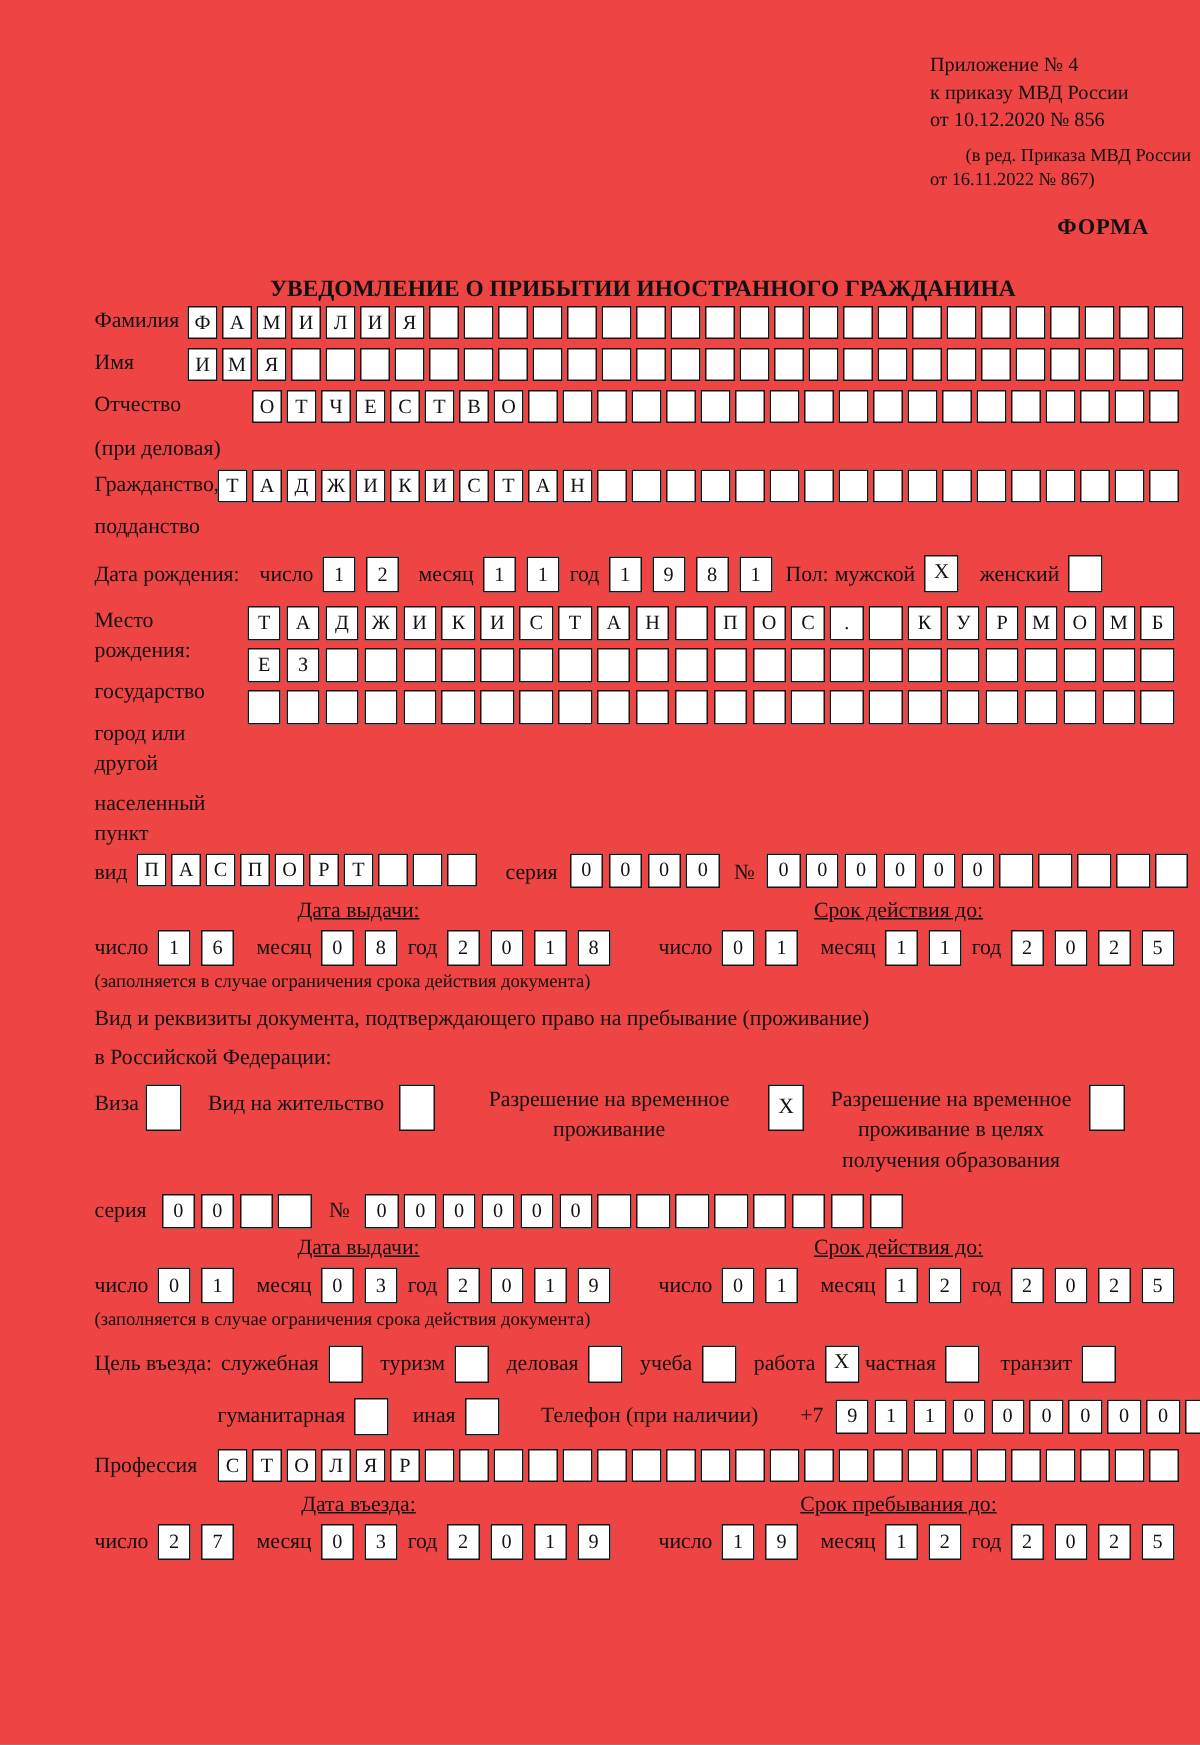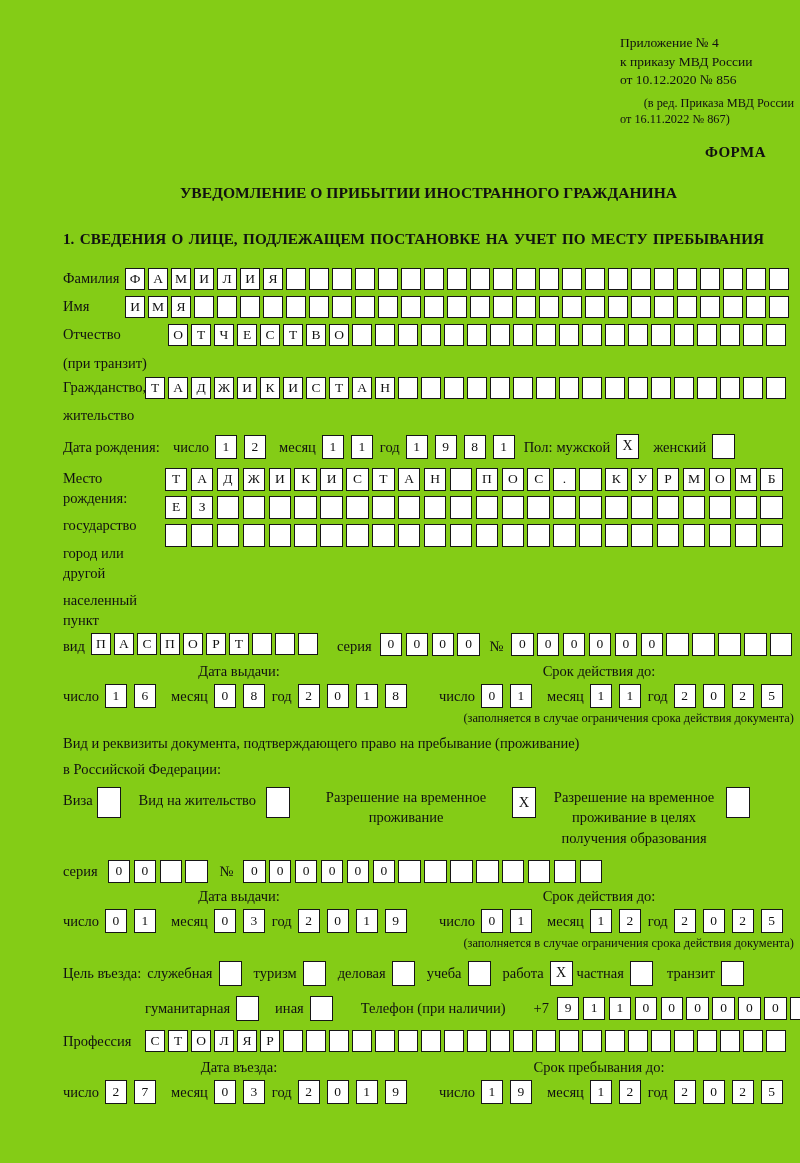--- a/index.html
+++ b/index.html
@@ -1,18 +1,18 @@
 <!DOCTYPE html>
 <html><head>
 <meta charset="utf-8">
 <style>
   html,body { margin:0; padding:0; background:#888; }
   .page {
     width:800px; height:1163px; box-sizing:border-box; margin:0 auto;
-    background:#84cc16; color:#111;
+    background:#ef4444; color:#111;
     font-family:"Liberation Serif","DejaVu Serif",serif;
     padding:34px 6px 0 63px; overflow:hidden; position:relative;
   }
   .hdr { margin-left:557px; font-size:13.5px; line-height:1.38; }
   .hdr-sub { font-size:12.3px; line-height:1.35; }
   .hdr-sub.first { margin-top:5px;text-align:right; }
   .forma { text-align:right; padding-right:28px; font-weight:bold; font-size:15px; margin-top:16px; letter-spacing:0.5px; }
   .title { text-align:center; font-weight:bold; font-size:15.6px; margin-top:20px; line-height:1.5; }
   .uline { display:inline-block; width:56px; border-bottom:2.2px solid #222; margin-left:12px; height:13px; }
   .sec { margin-top:26px; margin-bottom:20px; font-weight:bold; font-size:15.2px; word-spacing:1.6px; }
@@ -23,23 +23,23 @@
   .cb { display:inline-block; box-sizing:border-box; border:1.6px solid #161616; background:#fff;
         text-align:center; vertical-align:top; font-size:13.5px; }
   .cb.sm { width:20px; height:22px; margin-right:3px; line-height:19px; }
   .cb.lg { width:22.4px; height:23px; margin-right:3.5px; line-height:20px; }
   .cb.dt { width:22px; height:24px; margin-right:7px; line-height:21px; }
   .cb.chk { width:24px; height:31px; margin-right:0; line-height:28px; font-size:14.5px; }
   .cb.chk2 { width:23px; height:25px; margin-right:0; line-height:22px; font-size:14px; }
   .center-b { text-align:center; font-weight:bold; font-size:14.6px; margin:4px 20px 7px 0; }
   .dates { display:flex; margin-top:2px; }
   .dcol {}
-  .dhead { text-align:center; font-size:14.5px; margin-bottom:3px; }
+  .dhead { text-align:center; font-size:14.5px; margin-bottom:3px;text-decoration:underline; }
   .dfields { display:flex; align-items:center; }
-  .fill-note { text-align:right; font-size:12.4px; margin:2px 0 9px 0; }
+  .fill-note { font-size:12.4px; margin:2px 0 9px 0; }
   .intro { font-size:14.5px; margin-bottom:9px; }
   .optmulti { font-size:14.5px; text-align:center; line-height:1.42; }
   .col { display:block; }
   .brow { margin-bottom:5px; white-space:nowrap; }
 </style>
 </head>
 <body>
 
 <div class="page">
 
@@ -50,44 +50,43 @@
     <div class="hdr-sub first">(в ред. Приказа МВД России</div>
     <div class="hdr-sub">от 16.11.2022 № 867)</div>
   </div>
 
   <div class="forma">ФОРМА</div>
 
   <div class="title">
     <div>УВЕДОМЛЕНИЕ О ПРИБЫТИИ ИНОСТРАННОГО ГРАЖДАНИНА</div>
   </div>
 
-  <div class="sec">1. СВЕДЕНИЯ О ЛИЦЕ, ПОДЛЕЖАЩЕМ ПОСТАНОВКЕ НА УЧЕТ ПО МЕСТУ ПРЕБЫВАНИЯ</div>
 
   <div class="frow">
     <div class="lbl" style="width:62px">Фамилия</div>
     <div class="boxes"><span class="cb sm">Ф</span><span class="cb sm">А</span><span class="cb sm">М</span><span class="cb sm">И</span><span class="cb sm">Л</span><span class="cb sm">И</span><span class="cb sm">Я</span><span class="cb sm">&nbsp;</span><span class="cb sm">&nbsp;</span><span class="cb sm">&nbsp;</span><span class="cb sm">&nbsp;</span><span class="cb sm">&nbsp;</span><span class="cb sm">&nbsp;</span><span class="cb sm">&nbsp;</span><span class="cb sm">&nbsp;</span><span class="cb sm">&nbsp;</span><span class="cb sm">&nbsp;</span><span class="cb sm">&nbsp;</span><span class="cb sm">&nbsp;</span><span class="cb sm">&nbsp;</span><span class="cb sm">&nbsp;</span><span class="cb sm">&nbsp;</span><span class="cb sm">&nbsp;</span><span class="cb sm">&nbsp;</span><span class="cb sm">&nbsp;</span><span class="cb sm">&nbsp;</span><span class="cb sm">&nbsp;</span><span class="cb sm">&nbsp;</span><span class="cb sm">&nbsp;</span></div>
   </div>
 
   <div class="frow">
     <div class="lbl" style="width:62px">Имя</div>
     <div class="boxes"><span class="cb sm">И</span><span class="cb sm">М</span><span class="cb sm">Я</span><span class="cb sm">&nbsp;</span><span class="cb sm">&nbsp;</span><span class="cb sm">&nbsp;</span><span class="cb sm">&nbsp;</span><span class="cb sm">&nbsp;</span><span class="cb sm">&nbsp;</span><span class="cb sm">&nbsp;</span><span class="cb sm">&nbsp;</span><span class="cb sm">&nbsp;</span><span class="cb sm">&nbsp;</span><span class="cb sm">&nbsp;</span><span class="cb sm">&nbsp;</span><span class="cb sm">&nbsp;</span><span class="cb sm">&nbsp;</span><span class="cb sm">&nbsp;</span><span class="cb sm">&nbsp;</span><span class="cb sm">&nbsp;</span><span class="cb sm">&nbsp;</span><span class="cb sm">&nbsp;</span><span class="cb sm">&nbsp;</span><span class="cb sm">&nbsp;</span><span class="cb sm">&nbsp;</span><span class="cb sm">&nbsp;</span><span class="cb sm">&nbsp;</span><span class="cb sm">&nbsp;</span><span class="cb sm">&nbsp;</span></div>
   </div>
 
   <div class="frow" style="margin-bottom:4px">
     <div class="lbl" style="width:105px">
       <div>Отчество</div>
-      <div style="margin-top:8px">(при транзит)</div>
+      <div style="margin-top:8px">(при деловая)</div>
     </div>
     <div class="boxes"><span class="cb sm">О</span><span class="cb sm">Т</span><span class="cb sm">Ч</span><span class="cb sm">Е</span><span class="cb sm">С</span><span class="cb sm">Т</span><span class="cb sm">В</span><span class="cb sm">О</span><span class="cb sm">&nbsp;</span><span class="cb sm">&nbsp;</span><span class="cb sm">&nbsp;</span><span class="cb sm">&nbsp;</span><span class="cb sm">&nbsp;</span><span class="cb sm">&nbsp;</span><span class="cb sm">&nbsp;</span><span class="cb sm">&nbsp;</span><span class="cb sm">&nbsp;</span><span class="cb sm">&nbsp;</span><span class="cb sm">&nbsp;</span><span class="cb sm">&nbsp;</span><span class="cb sm">&nbsp;</span><span class="cb sm">&nbsp;</span><span class="cb sm">&nbsp;</span><span class="cb sm">&nbsp;</span><span class="cb sm">&nbsp;</span><span class="cb sm">&nbsp;</span><span class="cb sm">&nbsp;</span></div>
   </div>
 
   <div class="frow" style="margin-bottom:8px">
     <div class="lbl" style="width:82px">
       <div>Гражданство,</div>
-      <div style="margin-top:8px">жительство</div>
+      <div style="margin-top:8px">подданство</div>
     </div>
     <div class="boxes"><span class="cb sm">Т</span><span class="cb sm">А</span><span class="cb sm">Д</span><span class="cb sm">Ж</span><span class="cb sm">И</span><span class="cb sm">К</span><span class="cb sm">И</span><span class="cb sm">С</span><span class="cb sm">Т</span><span class="cb sm">А</span><span class="cb sm">Н</span><span class="cb sm">&nbsp;</span><span class="cb sm">&nbsp;</span><span class="cb sm">&nbsp;</span><span class="cb sm">&nbsp;</span><span class="cb sm">&nbsp;</span><span class="cb sm">&nbsp;</span><span class="cb sm">&nbsp;</span><span class="cb sm">&nbsp;</span><span class="cb sm">&nbsp;</span><span class="cb sm">&nbsp;</span><span class="cb sm">&nbsp;</span><span class="cb sm">&nbsp;</span><span class="cb sm">&nbsp;</span><span class="cb sm">&nbsp;</span><span class="cb sm">&nbsp;</span><span class="cb sm">&nbsp;</span><span class="cb sm">&nbsp;</span></div>
   </div>
 
   <div class="frow" style="align-items:center; margin-bottom:8px">
     <span class="dlbl" style="width:104px">Дата рождения:</span>
     <span class="dlbl">число</span>
     <span class="boxes"><span class="cb dt">1</span><span class="cb dt">2</span></span>
     <span class="dlbl" style="margin-left:6px">месяц</span>
     <span class="boxes"><span class="cb dt">1</span><span class="cb dt">1</span></span>

